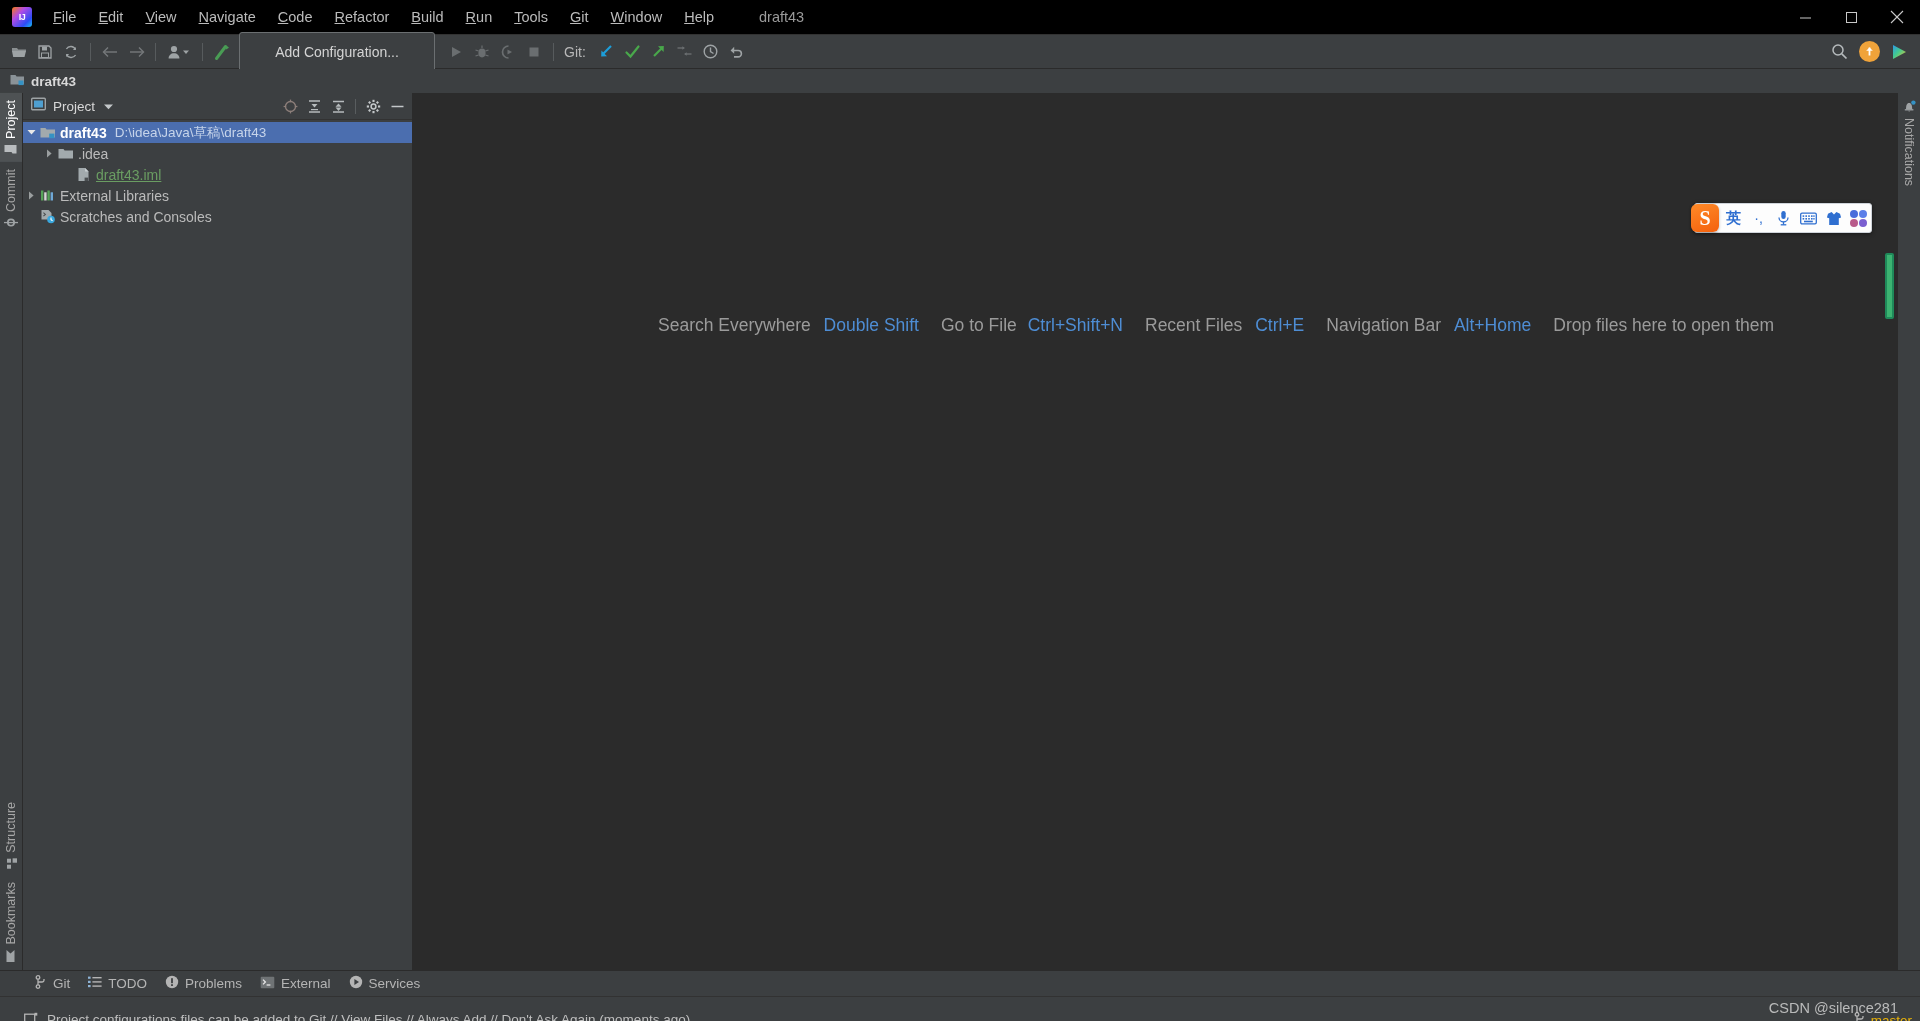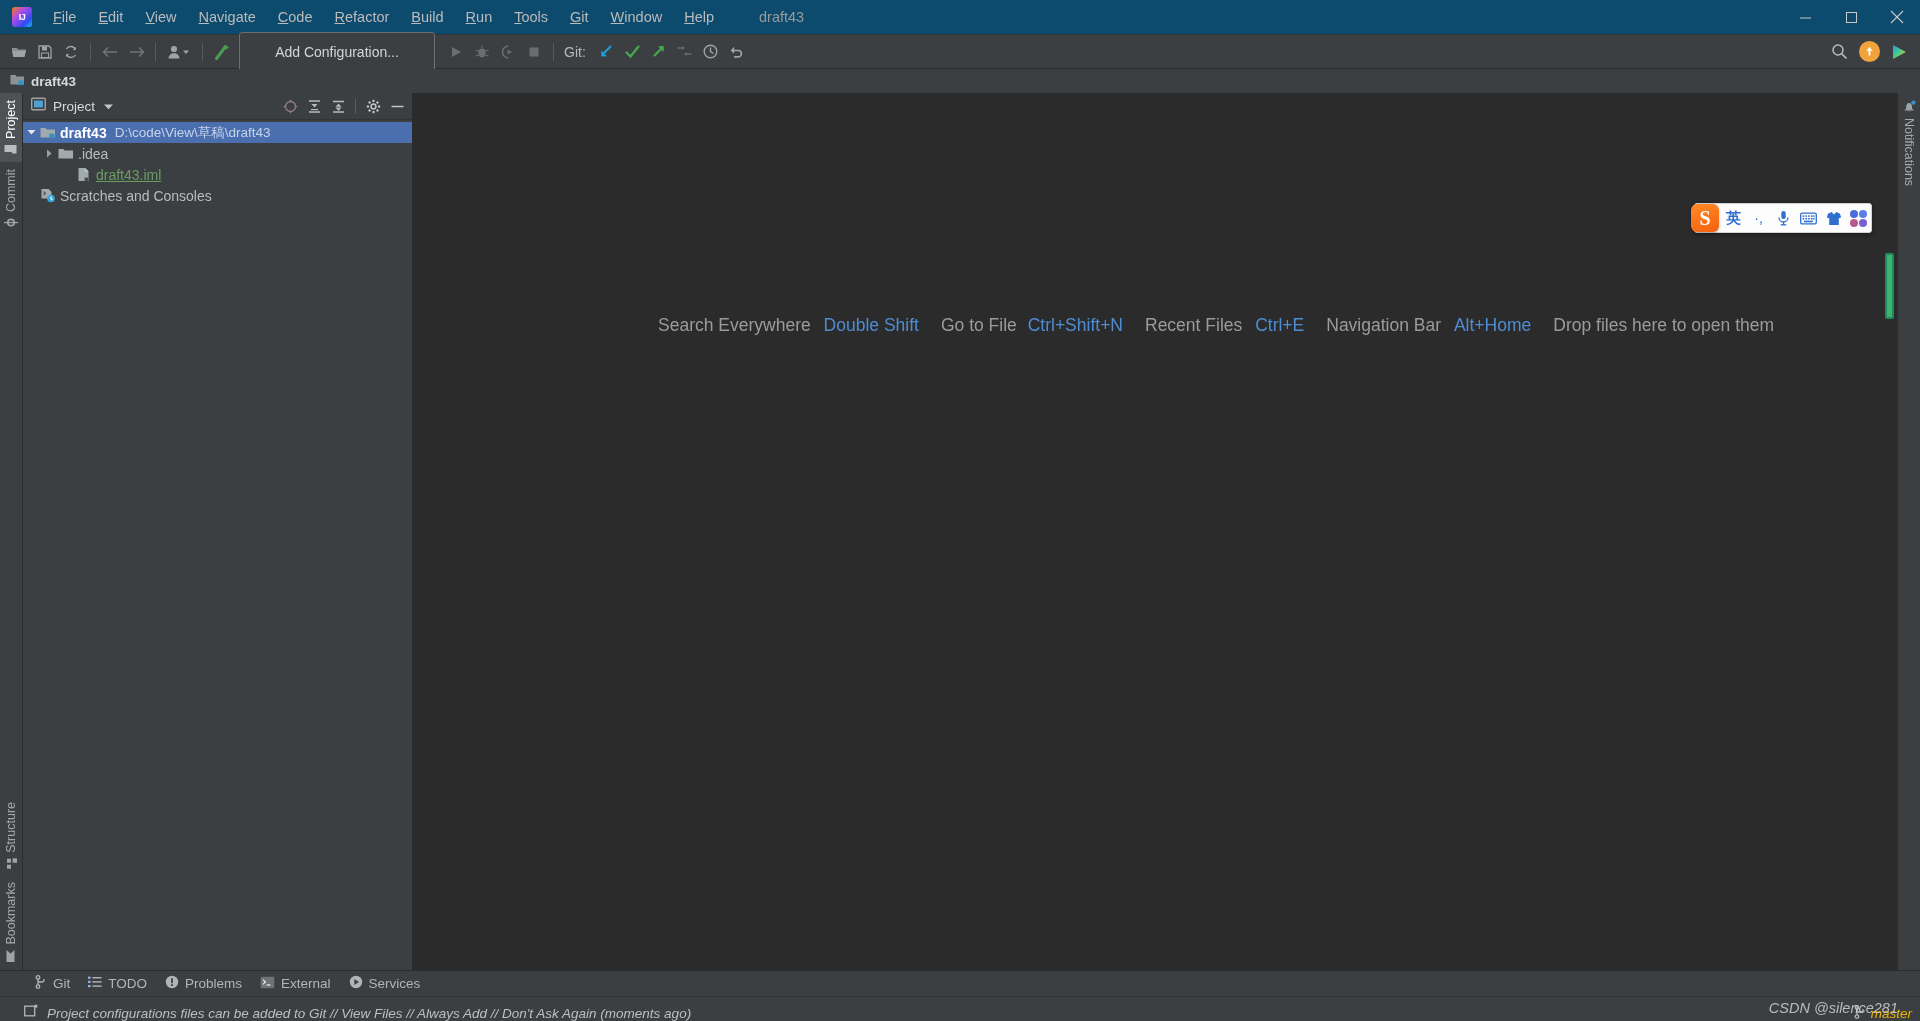--- a/index.html
+++ b/index.html
@@ -13,21 +13,21 @@
   #app {
     position: relative;
     width: 1920px; height: 1021px;
     background: #3c3f41;
     display: flex; flex-direction: column;
   }
 
   
   .titlebar {
     height: 35px; flex: 0 0 35px;
-    background: #0c4a6e;
+    background: #000000;
     display: flex; align-items: center;
     border-bottom: 1px solid #323232;
   }
   .ij-logo {
     width: 20px; height: 20px; margin: 0 10px 0 12px;
     background: linear-gradient(135deg,#f97a12 0%,#b04ce6 35%,#2d4cf5 75%,#18c0f0 100%);
     border-radius: 3px;
     position: relative; flex: 0 0 20px;
   }
   .ij-logo::after {
@@ -228,25 +228,24 @@
   }
   .tw-btn {
     display: flex; align-items: center; gap: 6px;
     padding: 3px 9px; font-size: 13.5px; color: #b4b4b4;
     border-radius: 3px; white-space: nowrap;
   }
 
   .statusbar {
     height: 25px; flex: 0 0 25px;
     background: #3c3f41;
-    display: flex; align-items: center;
-    padding: 8px 8px 0 24px;
+    display: flex; align-items: flex-start;
+    padding: 15px 8px 0 24px;
     border-top: 1px solid #323232;
     position: relative;
-    font-style: italic;
   }
   .status-msg { font-size: 13.5px; color: #bfbfbf; margin-left: 9px; white-space: nowrap; }
   .status-right { margin-left: auto; display: flex; align-items: center; gap: 7px; }
   .branch { font-size: 13.5px; color: #eab308; display: flex; align-items: center; gap: 5px; }
   .watermark {
     position: absolute; right: 22px; top: 3px;
     font-size: 14.5px; color: #d5d5d5; opacity: .82;
     white-space: nowrap; pointer-events: none;
   }
   svg { overflow: visible; }
@@ -566,21 +565,21 @@
                 <path d="M0.5 1 4.5 5.6 8.5 1z" fill="#e8e8e8"></path>
               </svg>
           </span>
           <span class="tree-ico">
             <svg width="16" height="14" viewBox="0 0 16 14">
                 <path d="M0.5 2h5l1.1 1.4H15v8.1H0.5z" fill="#a2aaad"></path>
                 <rect x="9.2" y="7.6" width="5.2" height="4.6" fill="#3592c4"></rect>
               </svg>
           </span>
           <span class="tree-label bold">draft43</span>
-          <span class="tree-sub">D:\code\View\草稿\draft43</span>
+          <span class="tree-sub">D:\idea\Java\草稿\draft43</span>
         </div>
 
         <div class="tree-row" style="padding-left:18px">
           <span class="tw">
             <svg width="7" height="9" viewBox="0 0 7 9">
                 <path d="M1 0.5 5.6 4.5 1 8.5z" fill="#9a9e9f"></path>
               </svg>
           </span>
           <span class="tree-ico">
             <svg width="16" height="14" viewBox="0 0 16 14">
@@ -596,20 +595,36 @@
           <span class="tree-ico">
             <svg width="14" height="15" viewBox="0 0 14 15">
                 <path d="M1.5 1h6.6l3.4 3.4V14H1.5z" fill="#a2aaad"></path>
                 <path d="M8.1 1l3.4 3.4H8.1z" fill="#c9d0d3"></path>
                 <rect x="7.6" y="10.6" width="3.6" height="3.4" fill="#4a4e50"></rect>
               </svg>
           </span>
           <span class="tree-label green-txt">draft43.iml</span>
         </div>
 
+        <div class="tree-row">
+          <span class="tw">
+            <svg width="7" height="9" viewBox="0 0 7 9">
+                <path d="M1 0.5 5.6 4.5 1 8.5z" fill="#9a9e9f"></path>
+              </svg>
+          </span>
+          <span class="tree-ico">
+            <svg width="16" height="13" viewBox="0 0 16 13">
+              <rect x="1" y="1.5" width="2.4" height="10" fill="#56a459"></rect>
+              <rect x="4.2" y="3.3" width="2.4" height="8.2" fill="#d6d6d6"></rect>
+              <rect x="7.4" y="1.5" width="2.4" height="10" fill="#56a459"></rect>
+              <rect x="10.6" y="3.3" width="2.4" height="8.2" fill="#6fa8d6"></rect>
+            </svg>
+          </span>
+          <span class="tree-label">External Libraries</span>
+        </div>
 
         <div class="tree-row">
           <span class="tw"></span>
           <span class="tree-ico">
             <svg width="16" height="15" viewBox="0 0 16 15">
                 <path d="M1.5 1h7l3 3v6.5H1.5z" fill="#a2aaad"></path>
                 <path d="M3.4 3.6 5.4 5.4 3.4 7.2" fill="none" stroke="#4a4e50" stroke-width="1.1"></path>
                 <circle cx="11" cy="10.5" r="3.8" fill="#39a7dd"></circle>
                 <path d="M11 8.4v2.3l1.6 1" stroke="#fff" stroke-width="1.1" fill="none"></path>
               </svg>

